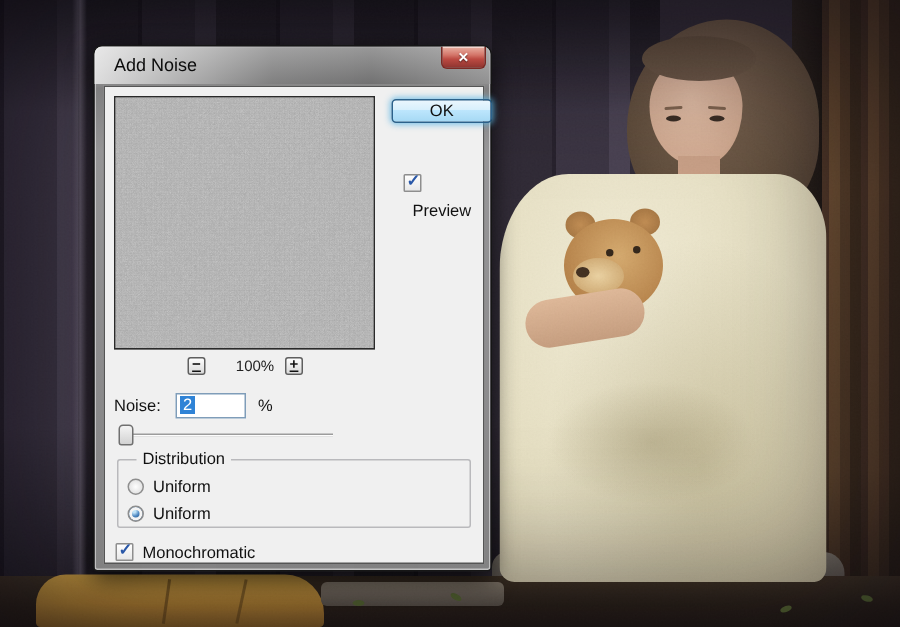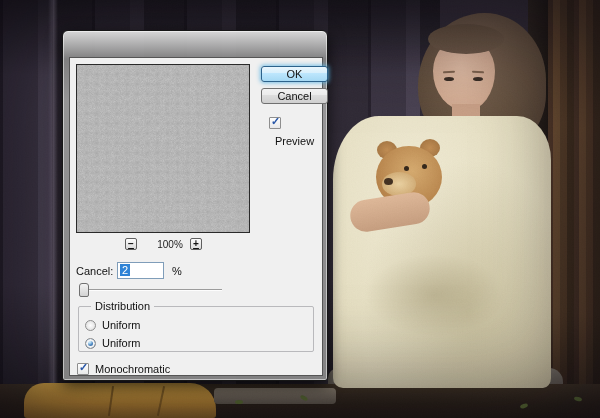--- a/index.html
+++ b/index.html
@@ -164,20 +164,26 @@
     <filter id="tex">
         <feTurbulence type="fractalNoise" baseFrequency="0.8" numOctaves="2" seed="11" stitchTiles="stitch"></feTurbulence>
       <feColorMatrix type="matrix" values="0.33 0.33 0.33 0 0 0.33 0.33 0.33 0 0 0.33 0.33 0.33 0 0 0 0 0 0 1"></feColorMatrix>
       </filter>
     <rect width="600" height="418" filter="url(#tex)"></rect>
   </svg>
   <div class="abs vignette"></div>
 
 
   <div class="abs dialog">
+    <div class="titlebar">
+      <span class="title">Add Noise</span>
+      <div class="closebtn">
+        <span>✕</span>
+      </div>
+    </div>
     <div class="client">
 
       <div class="abs previewbox">
         <svg preserveAspectRatio="none">
           <filter id="grain" x="0" y="0" width="100%" height="100%">
             <feTurbulence type="turbulence" baseFrequency="0.9" numOctaves="2" seed="3" stitchTiles="stitch"></feTurbulence>
             <feColorMatrix type="matrix" values="0.33 0.33 0.33 0 0 0.33 0.33 0.33 0 0 0.33 0.33 0.33 0 0 0 0 0 0 1"></feColorMatrix>
             <feComponentTransfer>
               <feFuncR type="linear" slope="0.26" intercept="0.40"></feFuncR>
               <feFuncG type="linear" slope="0.26" intercept="0.40"></feFuncG>
@@ -189,21 +195,21 @@
       </div>
 
       <div class="abs zoombtn" style="left:55px;top:180px;">
         <span>−</span>
       </div>
       <div class="abs zoomlevel">100%</div>
       <div class="abs zoombtn" style="left:120px;top:180px;">
         <span>+</span>
       </div>
 
-      <span class="abs lbl" style="left:6px;top:207px;">Cancel:</span>
+      <span class="abs lbl" style="left:6px;top:207px;">Noise:</span>
       <div class="abs amount-field">
         <span class="sel">2</span>
       </div>
       <span class="abs lbl" style="left:102px;top:207px;">%</span>
 
       <div class="abs slider-track"></div>
       <div class="abs slider-thumb"></div>
 
       <div class="abs groupbox">
         <span class="legend">Distribution</span>
@@ -213,21 +219,20 @@
         <div class="radiorow" style="top:26px;">
           <span class="radio on"></span><span class="lbl">Uniform</span>
         </div>
       </div>
 
       <div class="abs checkrow" style="left:7px;top:301px;">
         <span class="checkbox"><span class="tick">✓</span></span><span class="lbl">Monochromatic</span>
       </div>
 
       <div class="abs btn btn-ok">OK</div>
-      <div class="abs btn btn-cancel">Cancel</div>
 
       <div class="abs checkrow preview-check">
         <span class="checkbox"><span class="tick">✓</span></span><span class="lbl">Preview</span>
       </div>
 
     </div>
   </div>
 </div>
 
 </body></html>

